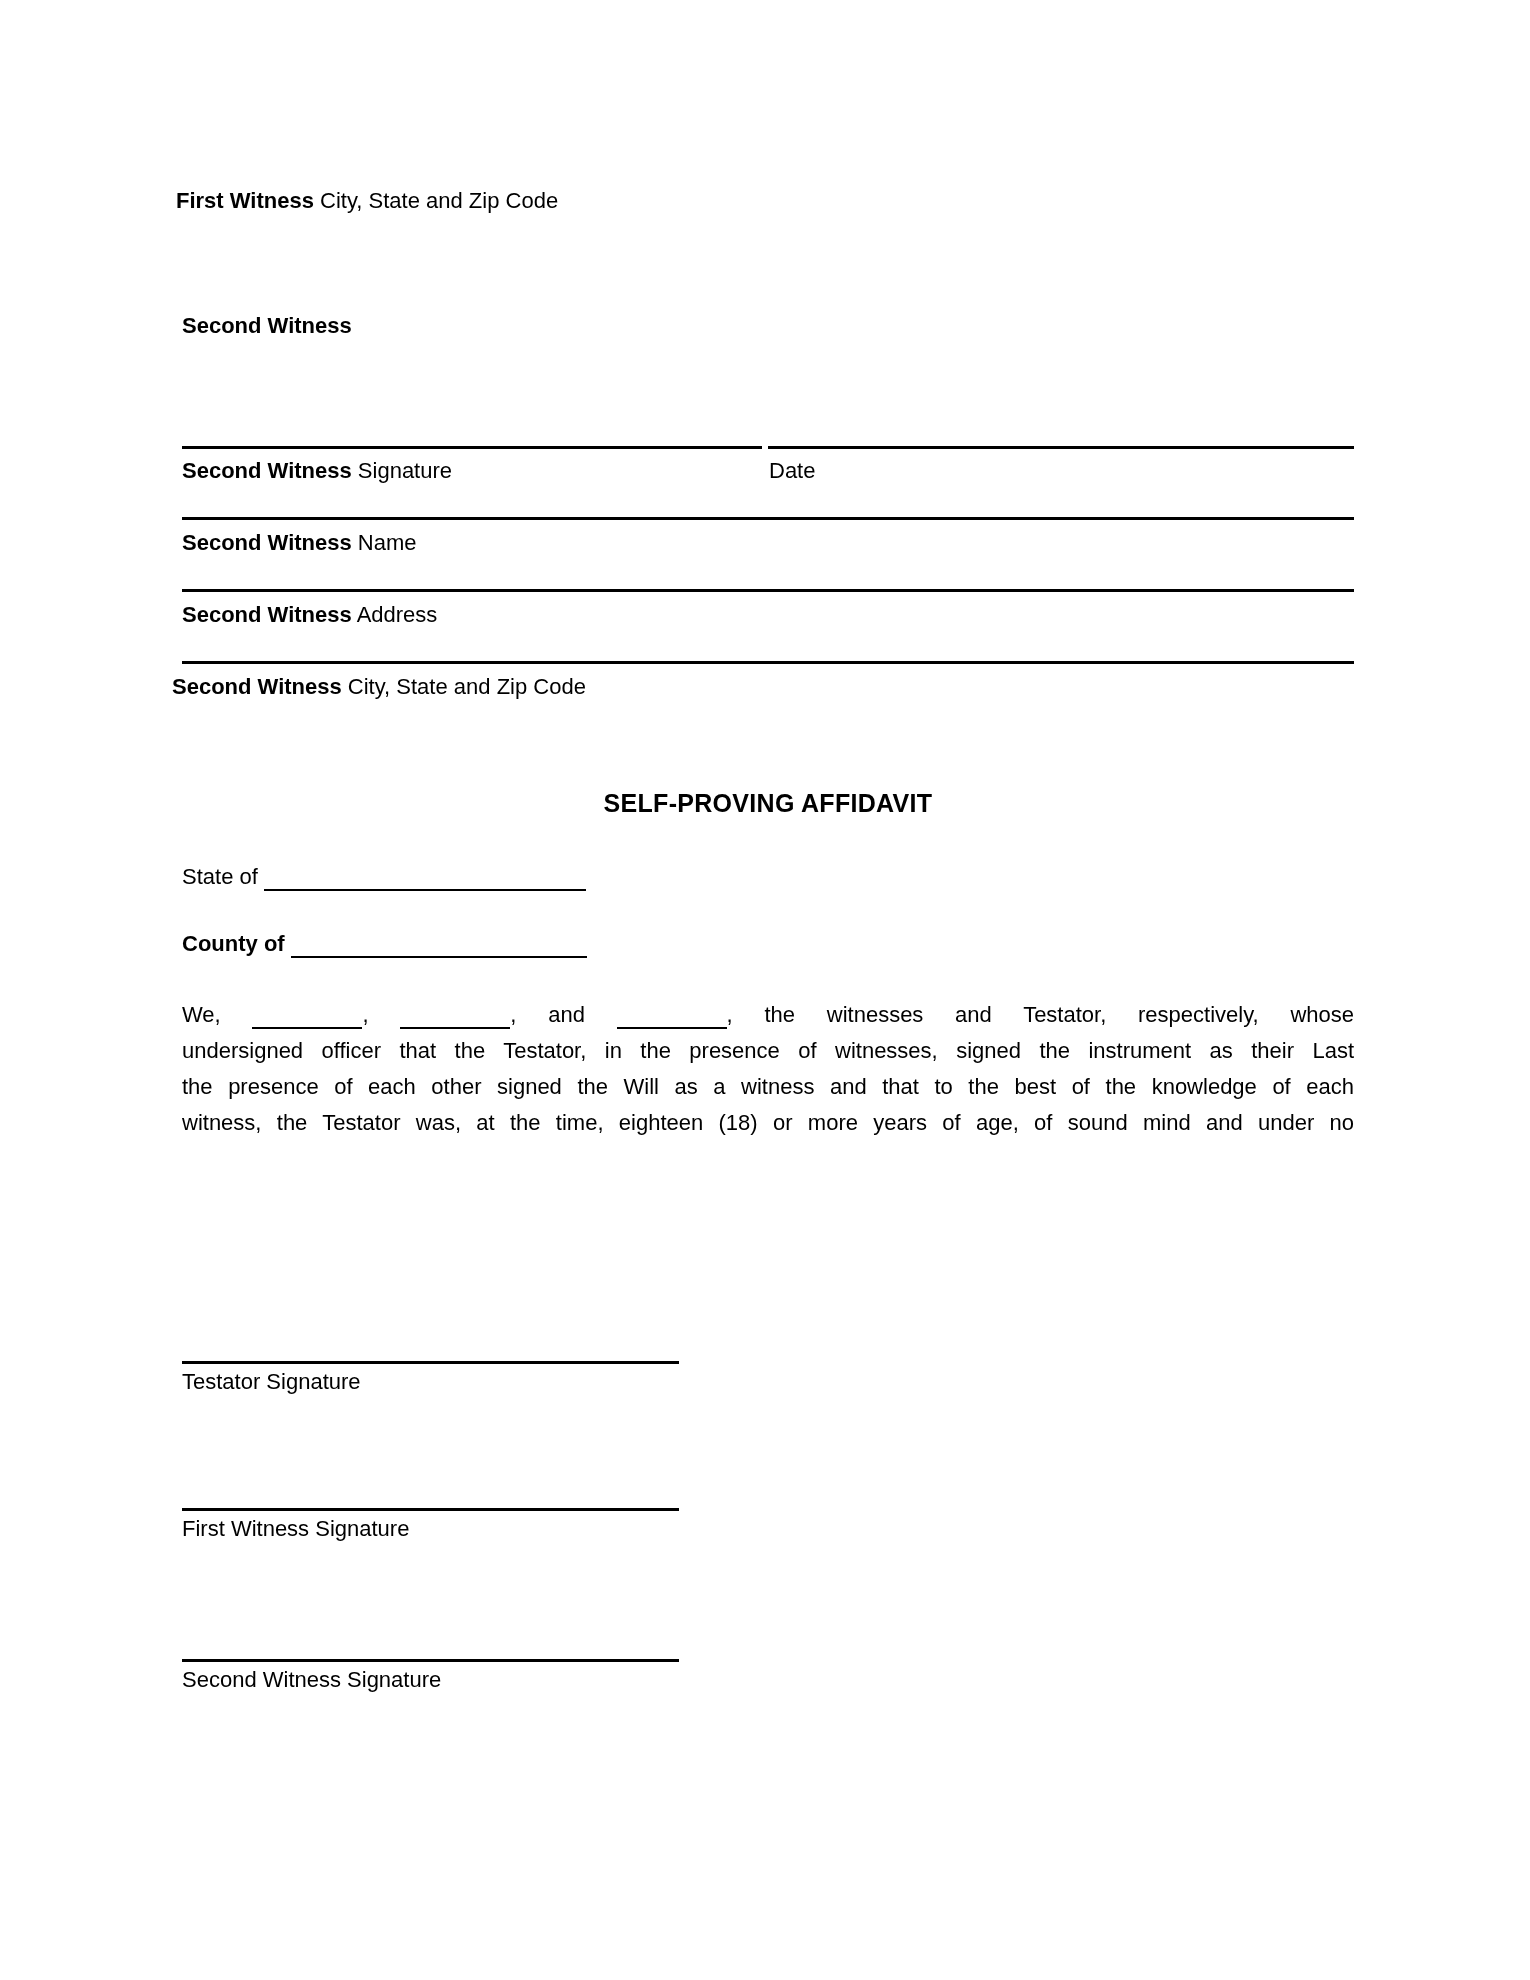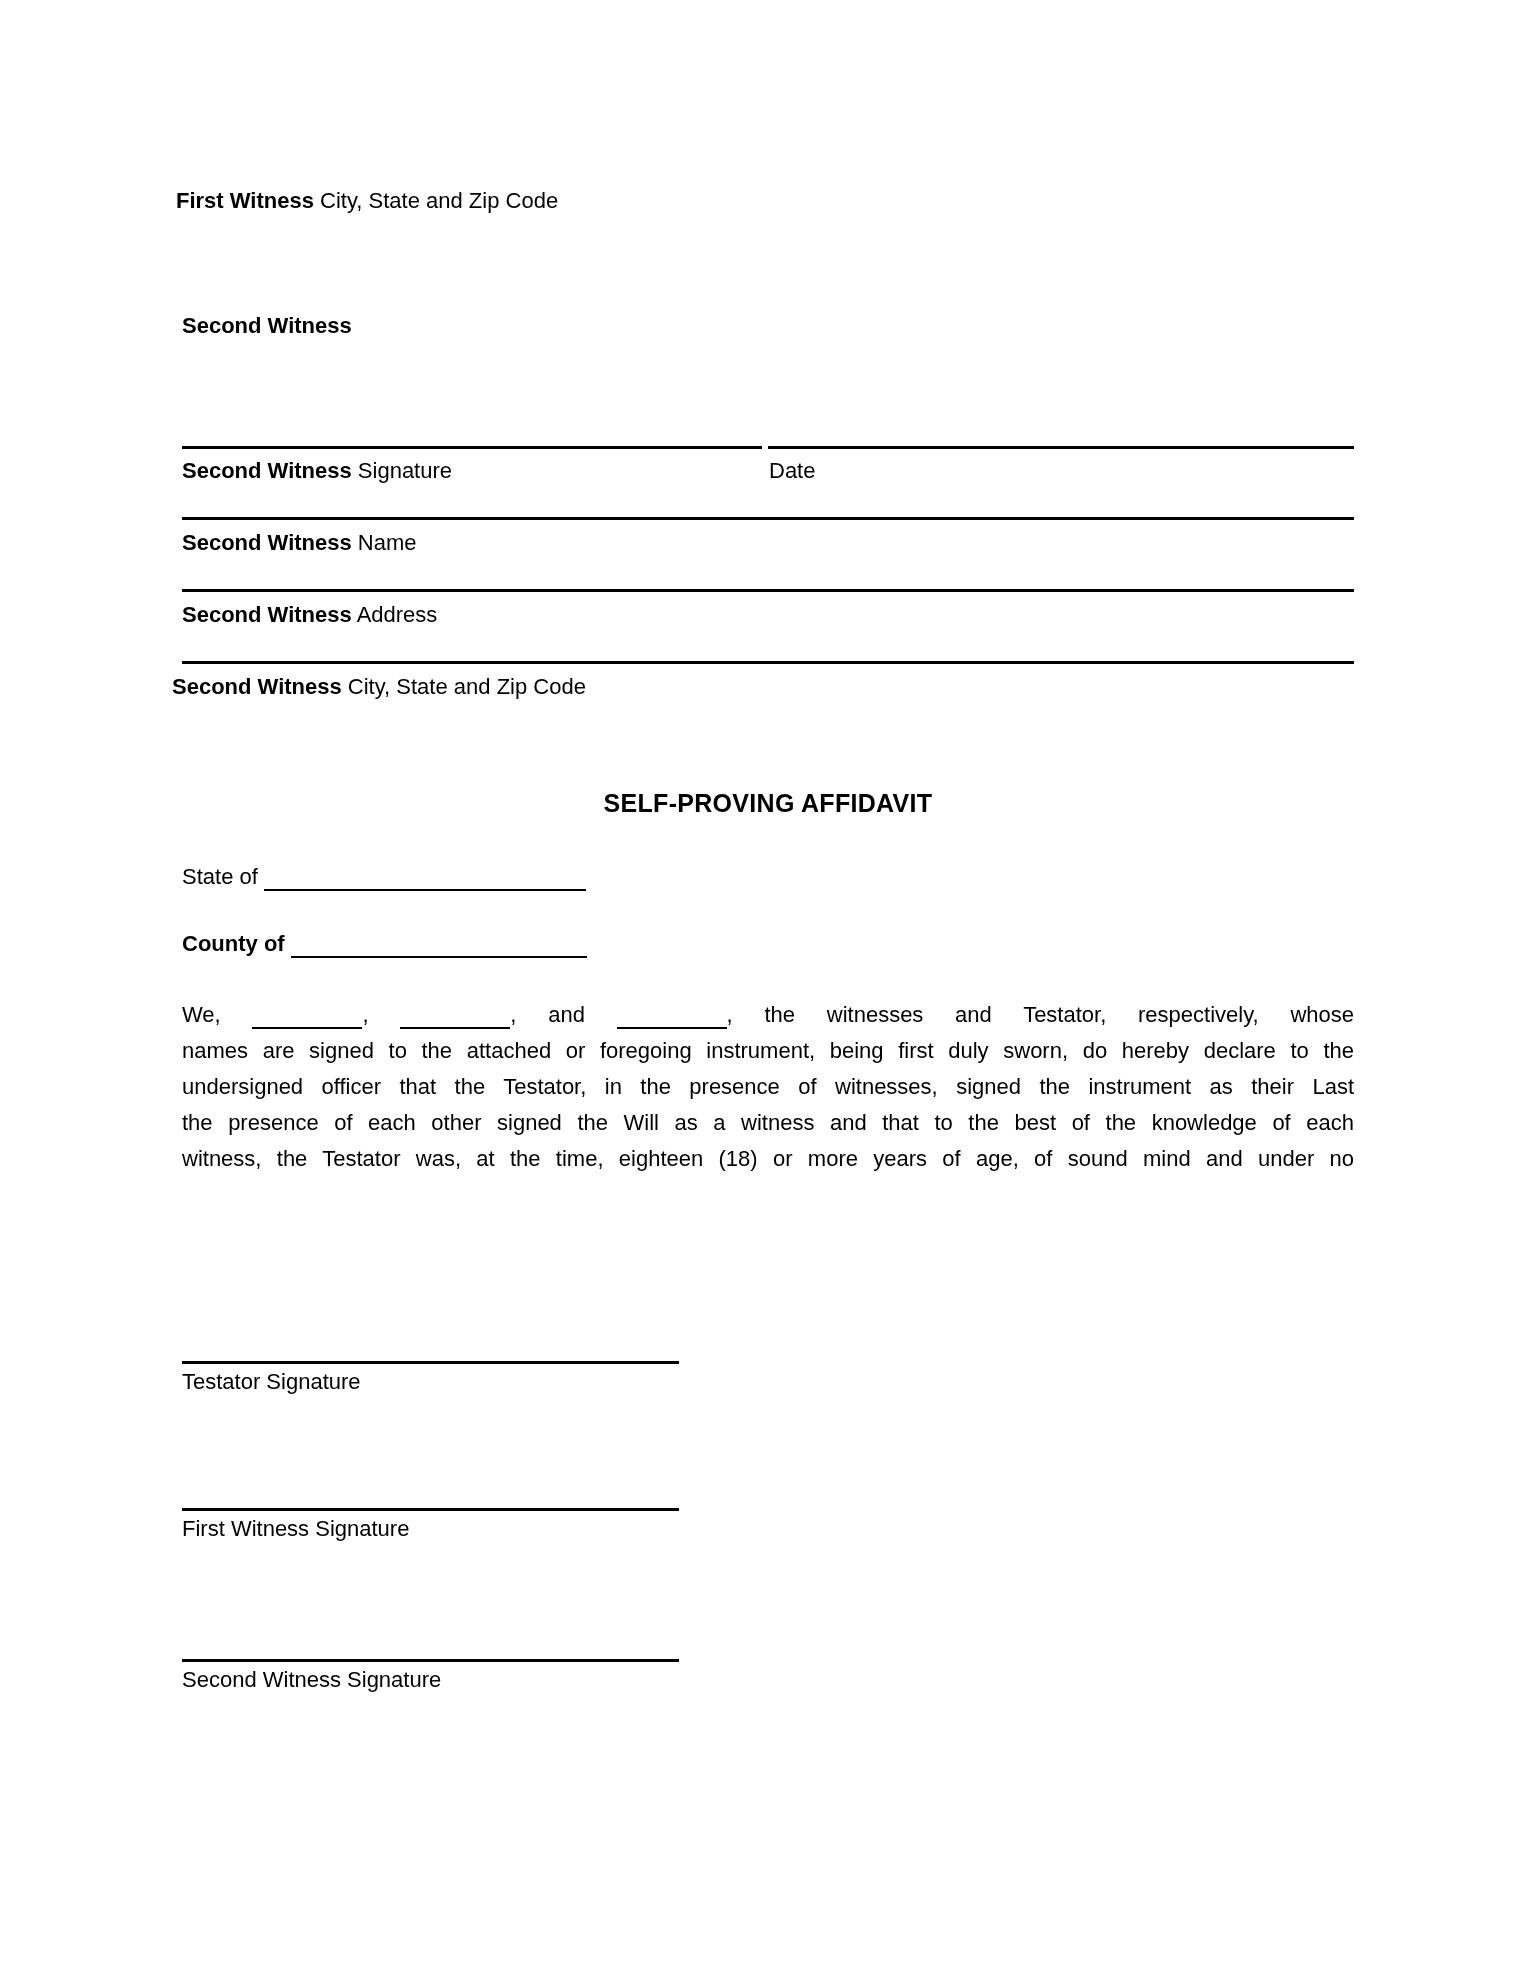--- a/index.html
+++ b/index.html
@@ -101,21 +101,20 @@
     <span class="blank" style="width:296px;"></span>
   </div>
 
   <div class="para" style="top:997px;">
     <div class="pline jline">
       <span>We,</span>
       <span class="blank inline-name"></span><span>,</span>
       <span class="blank inline-name"></span><span>, and</span>
       <span class="blank inline-name"></span><span>, the witnesses and Testator, respectively, whose</span>
     </div>
-    <div class="pline jline">names are signed to the attached or foregoing instrument, being first duly sworn, do hereby declare to the</div>
     <div class="pline jline">undersigned officer that the Testator, in the presence of witnesses, signed the instrument as their Last</div>
     <div class="pline jline">the presence of each other signed the Will as a witness and that to the best of the knowledge of each</div>
     <div class="pline jline">witness, the Testator was, at the time, eighteen (18) or more years of age, of sound mind and under no</div>
   </div>
 
   <div class="hline" style="left:182px; top:1361px; width:497px;"></div>
   <div class="abs label" style="left:182px; top:1369px;">Testator Signature</div>
 
   <div class="hline" style="left:182px; top:1508px; width:497px;"></div>
   <div class="abs label" style="left:182px; top:1516px;">First Witness Signature</div>

